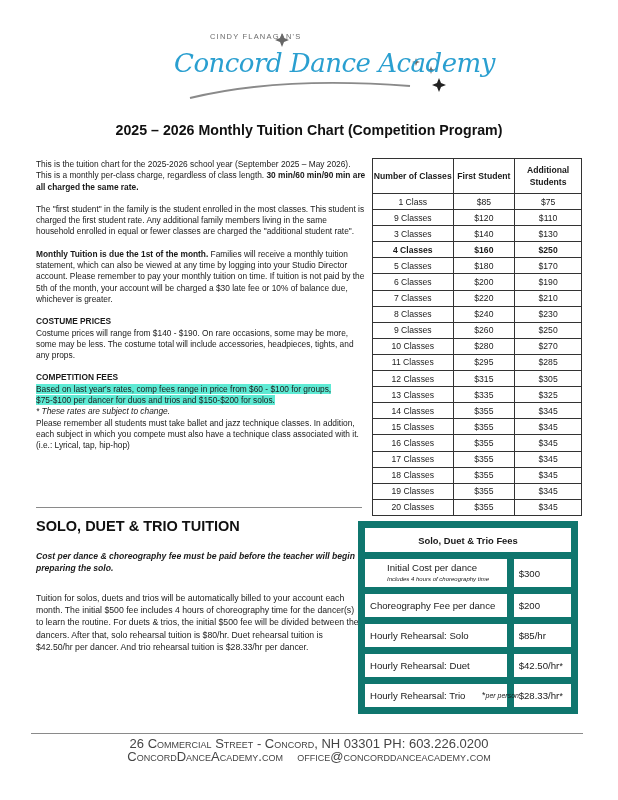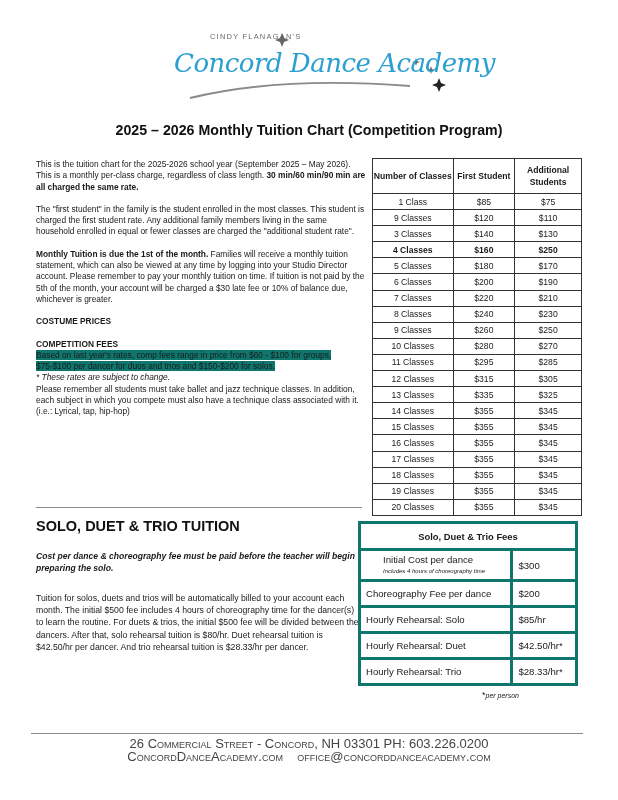--- a/index.html
+++ b/index.html
@@ -13,21 +13,21 @@
               color: #6b6b6b; font-family: "Liberation Sans", sans-serif; }
   .logo-script { position: absolute; left: 14px; top: 20px; font-family: "DejaVu Serif", serif;
                  font-style: italic; font-size: 26px; color: #2a9fd0; letter-spacing: -0.5px; white-space: nowrap; }
   .logo svg { position: absolute; left: 0; top: 0; }
 
   .title { left: 0; width: 618px; top: 122px; text-align: center; font-weight: bold; font-size: 14.2px; color: #111; }
 
   .left-text { left: 36px; width: 330px; top: 159px; font-size: 8.35px; line-height: 11.3px; }
   .left-text p { margin: 0 0 11px 0; }
   .bold { font-weight: bold; }
-  .hl { background: #0f766e; }
+  .hl { background: #5eead4; }
   .it { font-style: italic; }
   .heading { font-weight: bold; }
 
   
   table { border-collapse: collapse; }
   .tuition { left: 372px; top: 158px; width: 210px; font-size: 8.6px; }
   .tuition th, .tuition td { border: 1px solid #333; text-align: center; padding: 0; }
   .tuition th { font-weight: bold; height: 34px; line-height: 12px; }
   .tuition td { height: 15.1px; line-height: 14px; }
   .tuition tr.bold-row td { font-weight: bold; }
@@ -35,21 +35,21 @@
 
   .rule1 { left: 36px; top: 507px; width: 326px; height: 1px; background: #8a8a8a; }
   .rule2 { left: 31px; top: 733px; width: 552px; height: 1px; background: #8a8a8a; }
 
   .solo-heading { left: 36px; top: 518px; font-weight: bold; font-size: 14.5px; color: #111; }
   .solo-note { left: 36px; top: 550px; width: 320px; font-size: 8.6px; line-height: 12px; font-weight: bold; font-style: italic; }
   .solo-body { left: 36px; top: 592px; width: 325px; font-size: 8.7px; line-height: 12.2px; }
 
   
   .fees { left: 358px; top: 521px; width: 220px; font-size: 9.6px; }
-  .fees td, .fees th { border: 3px solid #0f766e; padding: 0 0 0 5px; text-align: left; }
+  .fees td, .fees th { border: 7px solid #0f766e; padding: 0 0 0 5px; text-align: left; }
   .fees th { text-align: center; font-weight: bold; height: 24px; padding: 0; font-size: 9.4px; }
   .fees td { height: 23px; }
   .fees td.sub-cell { line-height: 10px; padding-top: 2px; padding-bottom: 2px; height: 24px; padding-left: 22px; }
   .fees .sub { font-size: 6px; font-style: italic; display: block; margin-top: 1px; }
   .fees col.f1 { width: 155px; } .fees col.f2 { width: 65px; }
 
   .per-person { left: 482px; top: 690px; font-size: 7px; font-style: italic; }
   .per-person .star { font-style: normal; font-size: 9px; }
 
   .footer { left: 0; width: 618px; text-align: center; color: #444; font-size: 13px; line-height: 12px; }
@@ -75,20 +75,21 @@
 </div>
 
 <div class="abs title">2025 – 2026 Monthly Tuition Chart (Competition Program)</div>
 
 <div class="abs left-text">
   <p><span>This is the tuition chart for the 2025-2026 school year (September 2025 – May 2026).  This is a monthly per-class charge, regardless of class length. </span><span class="bold">30 min/60 min/90 min are all charged the same rate.</span></p>
   <p>The "first student" in the family is the student enrolled in the most classes. This student is charged the first student rate. Any additional family members living in the same household enrolled in equal or fewer classes are charged the "additional student rate".</p>
   <p><span class="bold">Monthly Tuition is due the 1st of the month.</span><span>  Families will receive a monthly tuition statement, which can also be viewed at any time by logging into your Studio Director account. Please remember to pay your monthly tuition on time. If tuition is not paid by the 5th of the month, your account will be charged a $30 late fee or 10% of balance due, whichever is greater.</span></p>
   <p>
     <span class="heading">COSTUME PRICES</span><br>
+    <span>Costume prices will range from $140 - $190. On rare occasions, some may be more, some may be less. The costume total will include accessories, headpieces, tights, and any props.</span>
   </p>
   <p style="margin-bottom:0">
     <span class="heading">COMPETITION FEES</span><br>
     <span class="hl">Based on last year's rates, comp fees range in price from $60 - $100 for groups, $75-$100 per dancer for duos and trios and $150-$200 for solos.</span><br>
     <span class="it">* These rates are subject to change.</span><br>
     <span>Please remember all students must take ballet and jazz technique classes.  In addition, each subject in which you compete must also have a technique class associated with it.  (i.e.: Lyrical, tap, hip-hop)</span>
   </p>
 </div>
 
 <table class="abs tuition">

